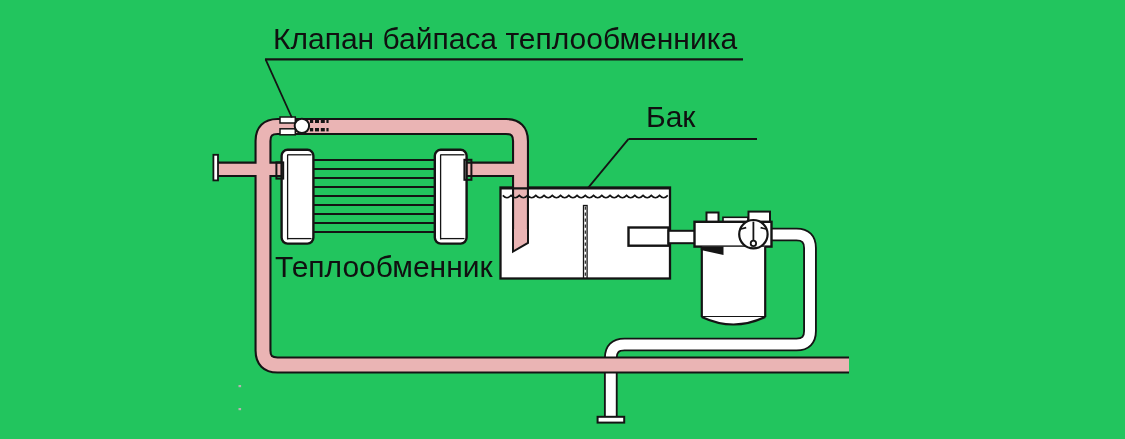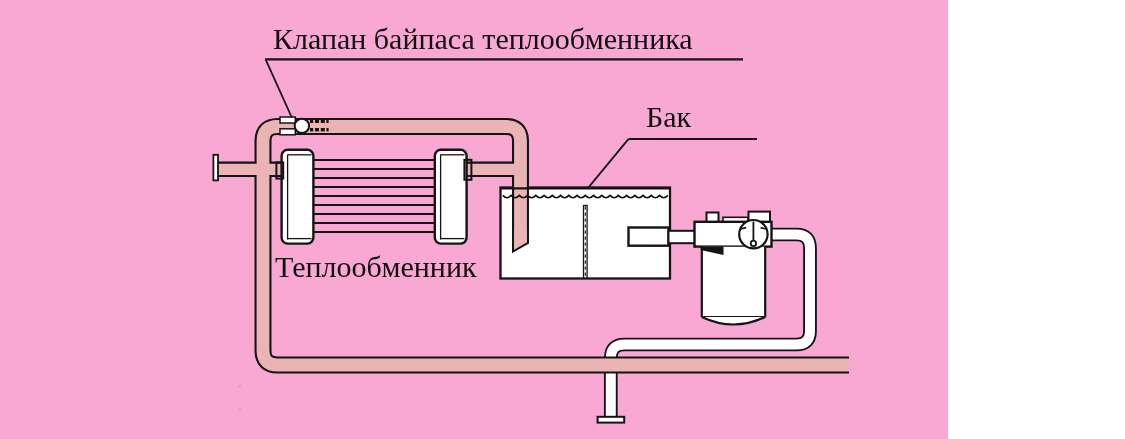--- a/index.html
+++ b/index.html
@@ -1,17 +1,17 @@
 <!DOCTYPE html>
 <html><head>
 <meta charset="utf-8">
 <style>
   html,body{margin:0;padding:0;background:#ffffff;}
-  .stage{position:relative;width:948px;height:439px;background:#f9a8d4;overflow:hidden;
-         font-family:Liberation Serif, serif;}
+  .stage{position:relative;width:1125px;height:439px;background:#22c55e;overflow:hidden;
+         font-family:Liberation Sans, sans-serif;}
   svg{position:absolute;left:0;top:0;}
   text{fill:#101010;}
   .lbl{font-size:30px;}
   .lbl-big{font-size:30px;}
 </style>
 </head>
 <body>
 
 <div class="stage">
 <svg width="1125" height="439" viewBox="0 0 1125 439">

